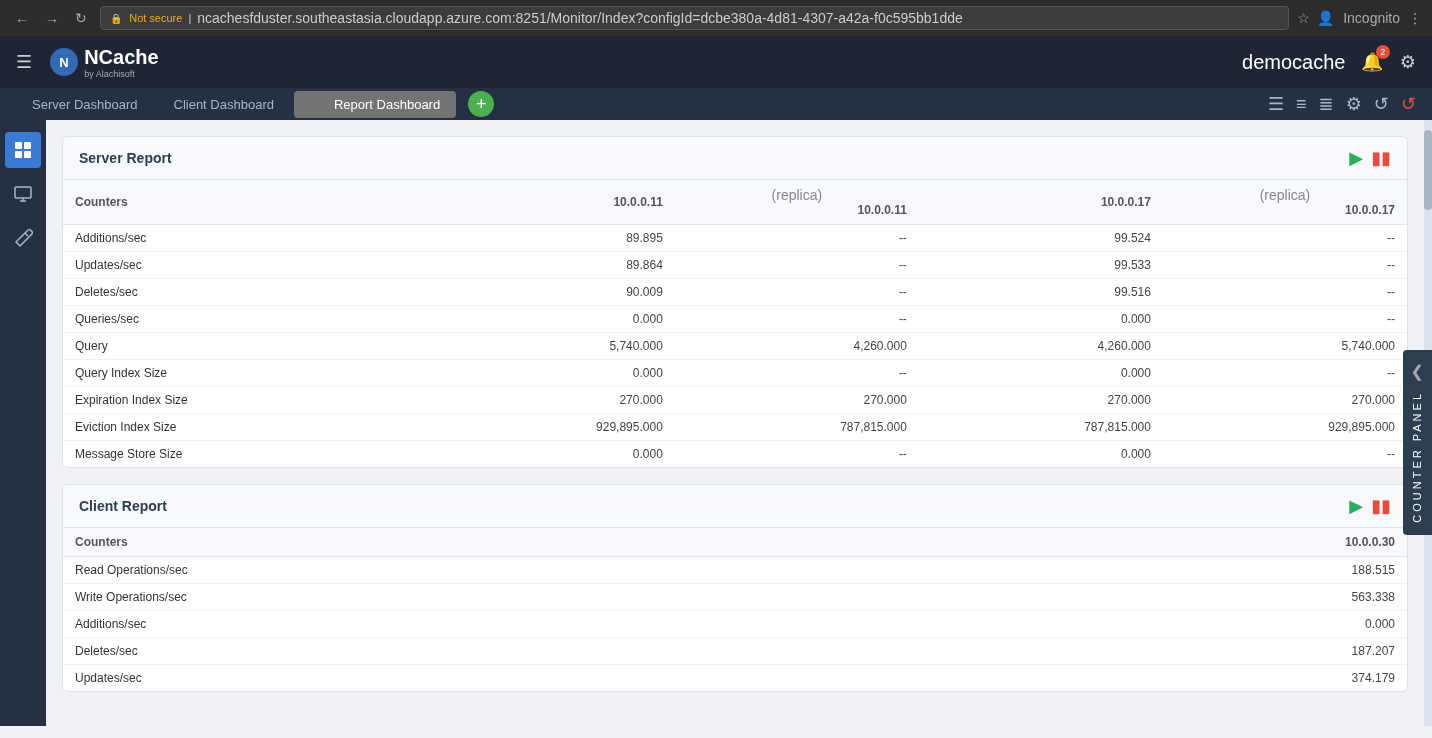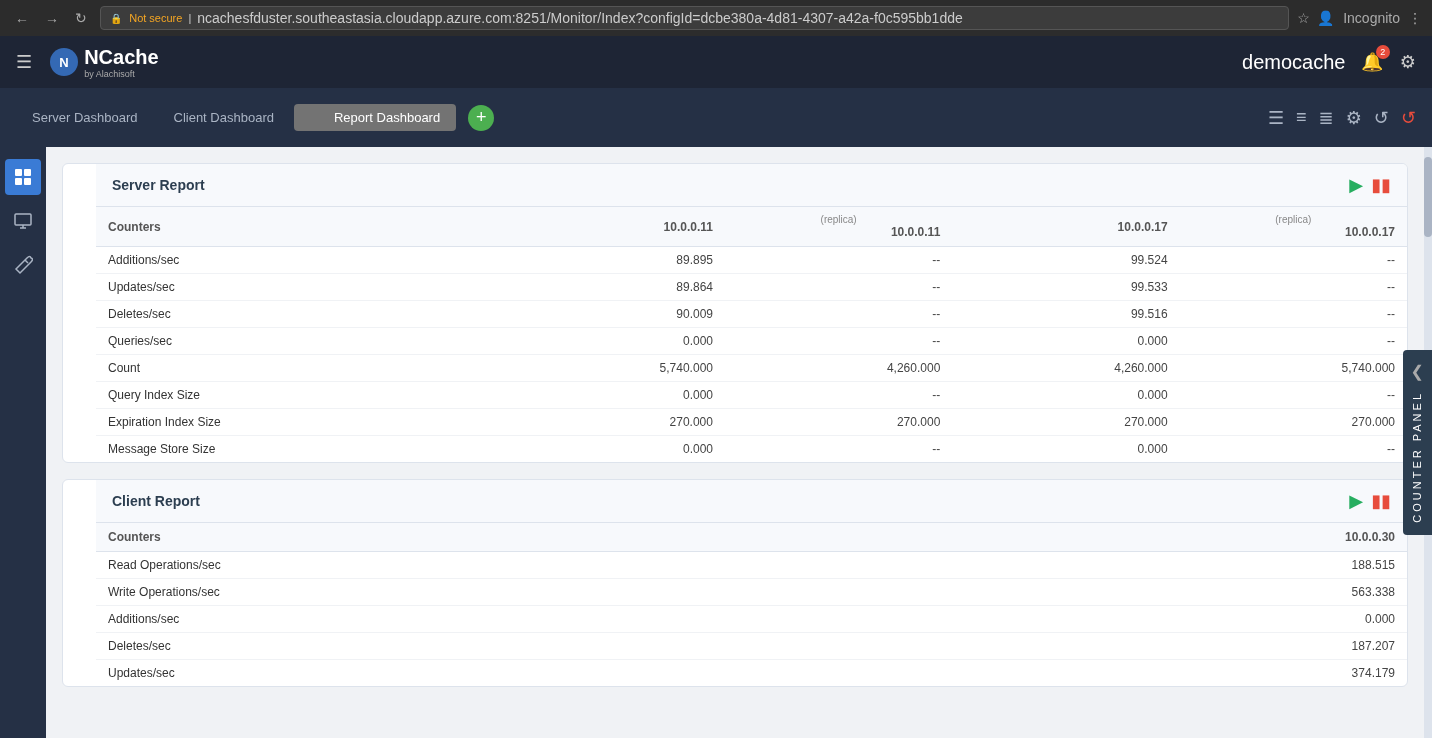--- a/index.html
+++ b/index.html
@@ -59,21 +59,21 @@
       color: white;
       border-radius: 50%;
       font-size: 9px;
       width: 14px; height: 14px;
       display: flex; align-items: center; justify-content: center;
     }
     .settings-icon { color: #ccc; font-size: 18px; cursor: pointer; }
 
     
     .tabs-bar {
-      height: 59px;
+      height: 32px;
       background: #253045;
       display: flex;
       align-items: center;
       padding: 0 16px;
       justify-content: space-between;
     }
     .tabs-left { display: flex; align-items: center; gap: 4px; }
     .tab {
       padding: 6px 16px;
       color: #aab4c4;
@@ -133,21 +133,20 @@
       position: relative;
     }
 
     
     .report-section {
       background: white;
       border-radius: 6px;
       margin-bottom: 16px;
       border: 1px solid #dde3ec;
       overflow: hidden;
-      padding-left: 33px;
     }
     .section-header {
       display: flex;
       align-items: center;
       justify-content: space-between;
       padding: 10px 16px;
       background: #f7f9fc;
       border-bottom: 1px solid #dde3ec;
     }
     .section-title {
@@ -166,21 +165,21 @@
       padding: 7px 12px;
       text-align: right;
       font-weight: 600;
       font-size: 12px;
       color: #555;
       border-bottom: 1px solid #dde3ec;
     }
     .report-table th:first-child { text-align: left; }
     .report-table th .replica-label {
       display: block;
-      font-size: 10px;
+      font-size: 14px;
       font-weight: 400;
       color: #888;
       text-align: center;
     }
     .report-table td {
       padding: 6px 12px;
       text-align: right;
       font-size: 12px;
       color: #444;
       border-bottom: 1px solid #f0f2f5;
@@ -361,39 +360,46 @@
     <td>--</td>
   </tr>
             <tr>
     <td>Queries/sec</td>
     <td>0.000</td>
     <td>--</td>
     <td>0.000</td>
     <td>--</td>
   </tr>
             <tr>
-    <td>Count</td>
+    <td>Query</td>
     <td>5,740.000</td>
     <td>4,260.000</td>
     <td>4,260.000</td>
     <td>5,740.000</td>
   </tr>
             <tr>
     <td>Query Index Size</td>
     <td>0.000</td>
     <td>--</td>
     <td>0.000</td>
     <td>--</td>
   </tr>
             <tr>
     <td>Expiration Index Size</td>
     <td>270.000</td>
     <td>270.000</td>
     <td>270.000</td>
     <td>270.000</td>
+  </tr>
+            <tr>
+    <td>Eviction Index Size</td>
+    <td>929,895.000</td>
+    <td>787,815.000</td>
+    <td>787,815.000</td>
+    <td>929,895.000</td>
   </tr>
             <tr>
     <td>Message Store Size</td>
     <td>0.000</td>
     <td>--</td>
     <td>0.000</td>
     <td>--</td>
   </tr>
           </tbody>
       </table>

